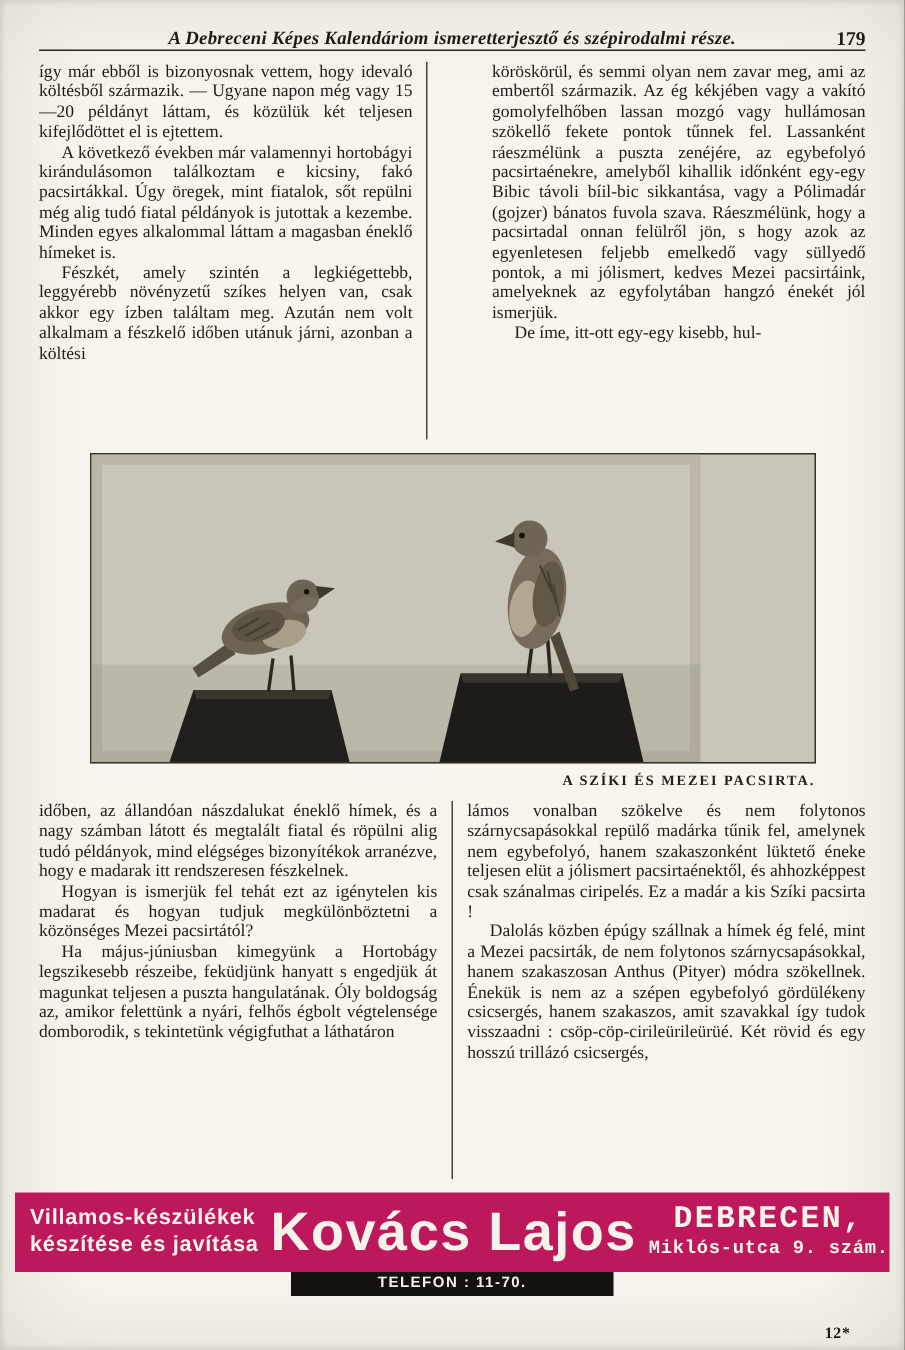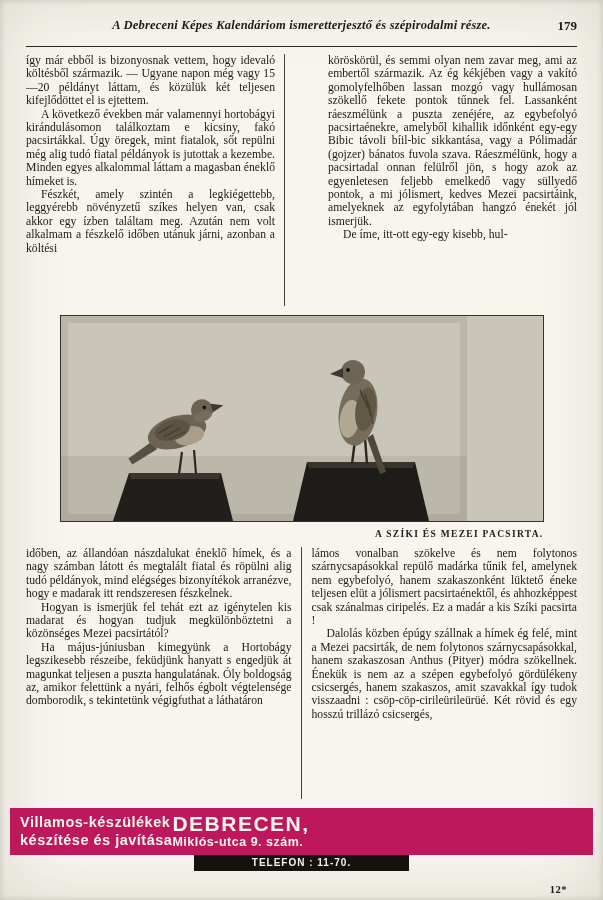--- a/index.html
+++ b/index.html
@@ -5,21 +5,21 @@
   * { margin:0; padding:0; box-sizing:border-box; }
   html,body { background:#6e6a62; }
   .page {
     width:603px; height:900px; margin:0 auto; position:relative; overflow:hidden;
     background:#f7f5ee; color:#1e1b16;
     font-family:"Liberation Serif", serif;
     padding:18px 26px 0 26px;
     box-shadow: inset 0 0 70px rgba(70,58,34,0.14), inset 0 0 6px rgba(40,30,10,0.18);
   }
   
-  .header-row { position:relative; border-bottom:1.4px solid #2a2722; padding-bottom:13px; }
+  .header-row { position:relative; border-bottom:1.4px solid #2a2722; padding-bottom:0; }
   .header-title {
     display:block; text-align:center; font-style:italic; font-weight:bold;
     font-size:12.5px; letter-spacing:0.2px;
   }
   .page-number { position:absolute; right:0; top:0; font-weight:bold; font-size:13px; }
   
   .cols { display:flex; text-align:justify; font-size:11.7px; line-height:13.4px; }
   .cols.top { margin-top:7px; height:252px; overflow:hidden;gap:33px; }
   .cols.bottom { margin-top:8px; height:252px; overflow:hidden; }
   .col { width:50%; }
@@ -36,21 +36,21 @@
     color:#24211b;
   }
   
   .advert {
     margin:9px -16px 0 -16px; background:#be185d; color:#f6f3ea;
     display:flex; align-items:center; padding:5px 10px 6px 10px;
     font-family:"Liberation Sans", sans-serif;
   }
   .ad-left { font-weight:bold; font-size:14.5px; line-height:18px; white-space:nowrap; letter-spacing:0.5px; }
   .ad-name { flex:1; text-align:center; font-size:36px; font-weight:bold; letter-spacing:1px; white-space:nowrap; padding:0 8px; }
-  .ad-right { text-align:left; white-space:nowrap; }
+  .ad-right { text-align:center; white-space:nowrap;font-family:Liberation Mono, monospace; }
   .ad-city { font-size:21px; font-weight:bold; letter-spacing:1.5px; line-height:22px; }
   .ad-addr { font-size:12.5px; font-weight:bold; letter-spacing:0.5px; }
   .ad-phone {
     width:215px; margin:0 auto; background:#14120f; color:#f6f3ea; text-align:center;
     font-family:"Liberation Sans", sans-serif; font-weight:bold; font-size:10px;
     padding:2px 0 3px 0; letter-spacing:1px;
   }
   .footer-mark { position:absolute; right:36px; bottom:5px; font-weight:bold; font-size:10.5px; letter-spacing:0.5px; }
 </style>
 </head>
@@ -138,20 +138,21 @@
       <p class="noindent">lámos vonalban szökelve és nem folytonos szárnycsapásokkal repülő madárka tűnik fel, amelynek nem egybefolyó, hanem szakaszonként lüktető éneke teljesen elüt a jólismert pacsirtaénektől, és ahhozképpest csak szánalmas ciripelés. Ez a madár a kis Szíki pacsirta !</p>
       <p>Dalolás közben épúgy szállnak a hímek ég felé, mint a Mezei pacsirták, de nem folytonos szárnycsapásokkal, hanem szakaszosan Anthus (Pityer) módra szökellnek. Énekük is nem az a szépen egybefolyó gördülékeny csicsergés, hanem szakaszos, amit szavakkal így tudok visszaadni : csöp-cöp-cirileürileürüé. Két rövid és egy hosszú trillázó csicsergés,</p>
     </div>
   </div>
 
   <div class="advert">
     <div class="ad-left">
       <div>Villamos-készülékek</div>
       <div>készítése és javítása</div>
     </div>
+    <div class="ad-name">Kovács Lajos</div>
     <div class="ad-right">
       <div class="ad-city">DEBRECEN,</div>
       <div class="ad-addr">Miklós-utca 9. szám.</div>
     </div>
   </div>
   <div class="ad-phone">TELEFON : 11-70.</div>
 
   <div class="footer-mark">12*</div>
 
 </div>

